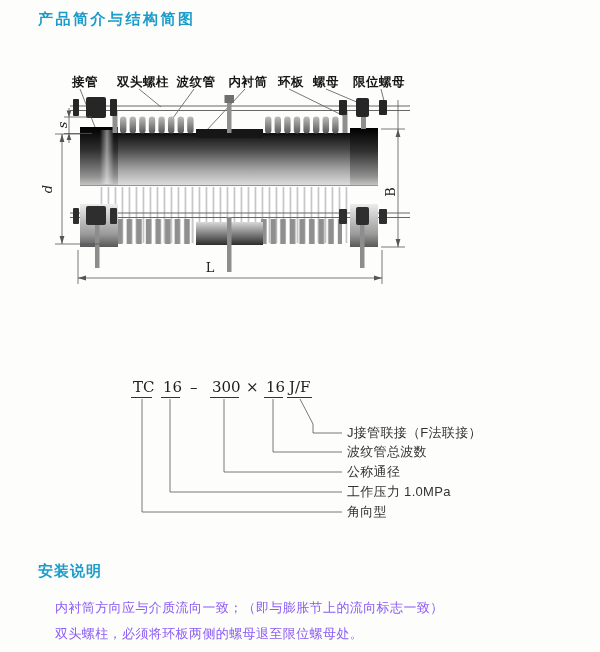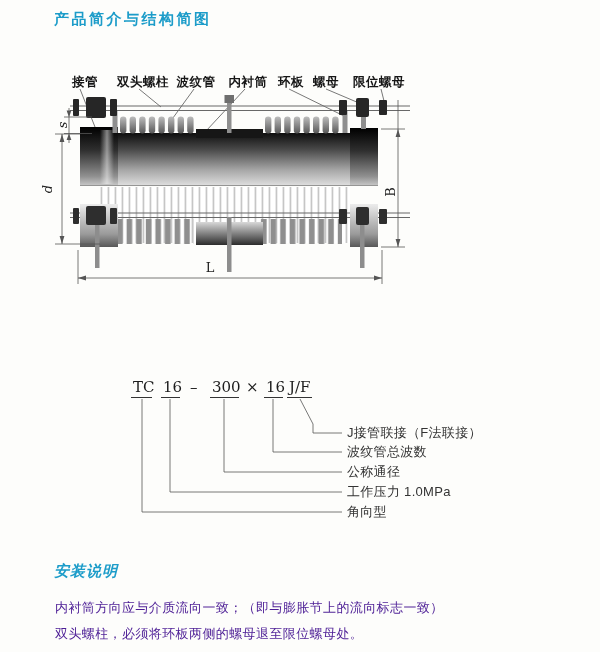--- a/index.html
+++ b/index.html
@@ -5,36 +5,36 @@
   html,body{margin:0;padding:0;}
   .page{
     position:relative;
     width:600px;height:652px;
     background:#fdfdfb;
     overflow:hidden;
     font-family:"Liberation Sans","DejaVu Sans",sans-serif;
   }
   .sec-heading{
     position:absolute;
-    left:54px;
+    left:38px;
     color:#1c9cc9;
     font-size:15px;
     font-weight:bold;
     letter-spacing:2.5px;
     white-space:nowrap;
   }
   #h-intro{top:10px;}
   #h-code{top:348px;}
-  #h-install{top:562px;letter-spacing:1px;font-style:italic;}
+  #h-install{top:562px;letter-spacing:1px;}
   .install-text{
     position:absolute;
     left:55px;
     top:595px;
     font-size:13px;
-    color:#4c1d95;
+    color:#8b5cf6;
     line-height:26px;
     letter-spacing:0.4px;
     white-space:nowrap;
   }
   svg{position:absolute;left:0;top:0;}
   .part-label{
     font-family:"Liberation Sans","DejaVu Sans",sans-serif;
     font-size:12.5px;font-weight:bold;fill:#161616;letter-spacing:0.5px;
   }
   .dim-label{font-family:"DejaVu Serif","Liberation Serif",serif;font-size:13px;fill:#222;}

